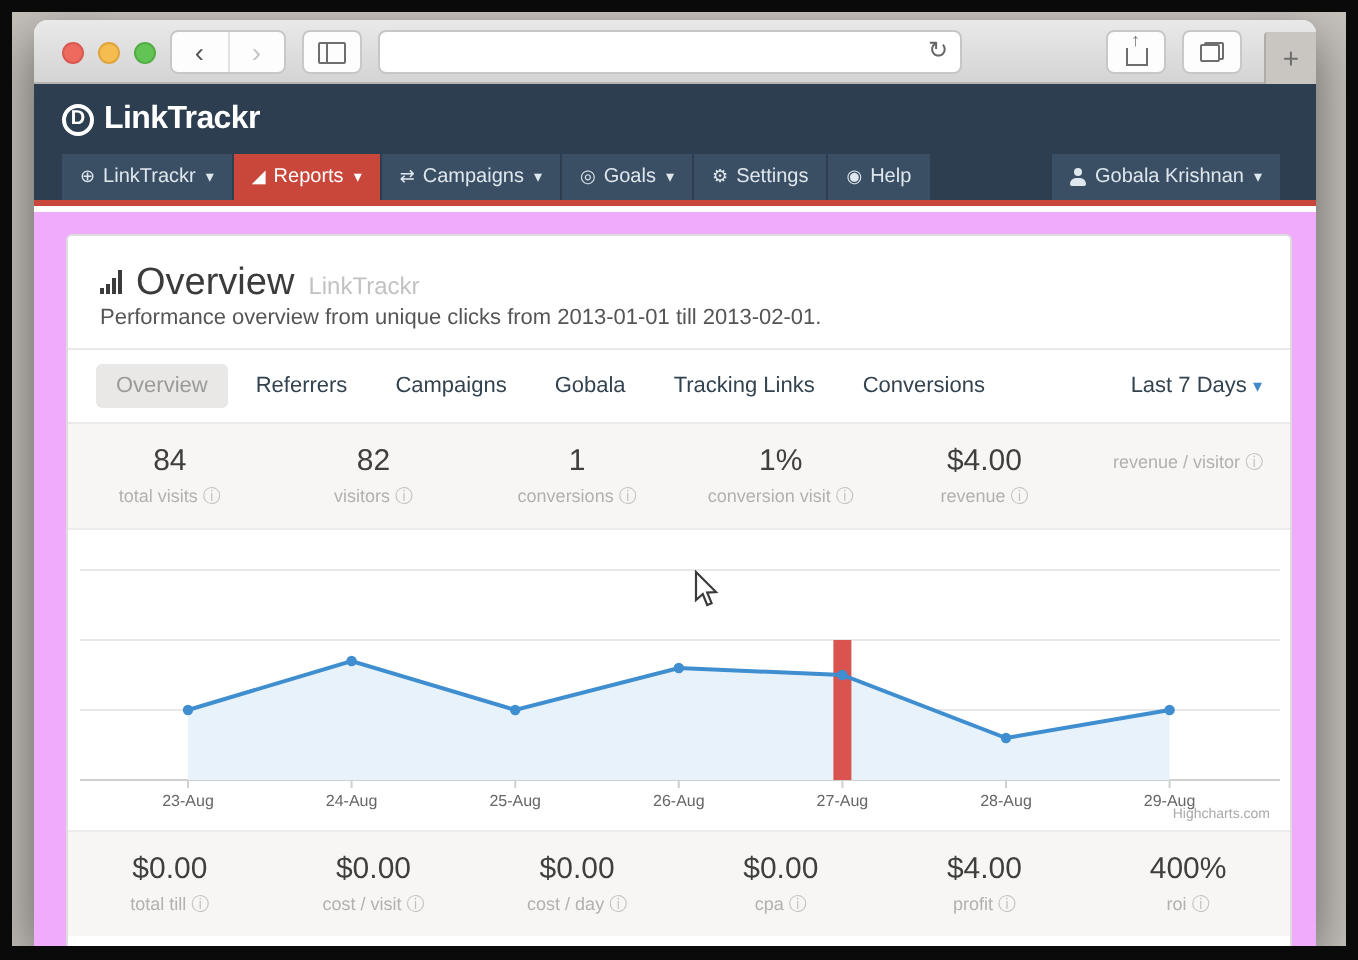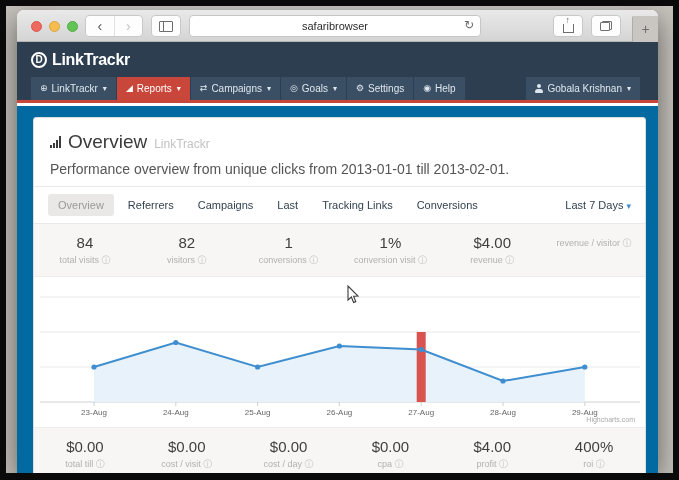--- a/index.html
+++ b/index.html
@@ -53,34 +53,34 @@
   .menu-item .mi-icon{font-size:9px;line-height:1;}
   .menu-item .caret{font-size:8px;margin-left:1px;}
   .menu-item.active{background:#c9463a;color:#fff;}
   .menu-spacer{flex:1;background:transparent;}
   .user-item{margin-right:4px;}
   .person-icon{position:relative;width:8px;height:9px;display:inline-block;}
   .person-icon::before{content:"";position:absolute;left:2px;top:0;width:4px;height:4px;border-radius:50%;background:#dfe7ee;}
   .person-icon::after{content:"";position:absolute;left:0;bottom:0;width:8px;height:4px;border-radius:3px 3px 1px 1px;background:#dfe7ee;}
 
   
-  .content{position:absolute;top:96px;bottom:0;left:0;right:0;background:#0369a1;overflow:hidden;}
+  .content{position:absolute;top:96px;bottom:0;left:0;right:0;background:#f0abfc;overflow:hidden;}
   .panel{position:absolute;left:16px;top:11px;width:613px;bottom:-20px;background:#fff;
     border:1px solid #ddd;border-radius:3px 3px 0 0;}
   .panel-header{padding:13px 16px 9px;}
   .title-line{display:flex;align-items:baseline;gap:7px;}
   .bars-icon{display:flex;align-items:flex-end;gap:1px;height:12px;}
   .bars-icon i{display:block;width:2px;background:#3b3b3b;}
   .bars-icon i:nth-child(1){height:3px;}
   .bars-icon i:nth-child(2){height:5px;}
   .bars-icon i:nth-child(3){height:8px;}
   .bars-icon i:nth-child(4){height:12px;}
   .page-title{font-size:19px;color:#3b3b3b;font-weight:500;}
   .title-suffix{font-size:12px;color:#c2c2c2;}
-  .subtitle{font-size:14px;color:#555;margin-top:8px;}
+  .subtitle{font-size:11px;color:#555;margin-top:0;}
   .tabsrow{height:38px;border-top:1px solid #e9e9e9;border-bottom:1px solid #e9e9e9;
     display:flex;align-items:center;padding:0 14px;}
   .tab{font-size:11px;color:#33424f;padding:5px 10px;border-radius:3px;cursor:pointer;margin-right:4px;}
   .tab.active{background:#e9e8e6;color:#9a9a9a;}
   .daterange{margin-left:auto;font-size:11px;color:#33424f;cursor:pointer;}
   .daterange .caret{color:#428bca;font-size:9px;}
 
   .statsrow{display:flex;background:#f7f6f4;border-bottom:1px solid #ececec;padding:10px 0 9px;}
   .statsrow.bottom{border-top:1px solid #ececec;border-bottom:none;}
   .stat{flex:1;text-align:center;}
@@ -105,21 +105,20 @@
         <span class="light yellow"></span>
         <span class="light green"></span>
         <div class="tb-btn bf-group">
           <span class="bf">‹</span>
           <span class="bf disabled">›</span>
         </div>
         <div class="tb-btn sidebar-btn">
           <span class="sb-icon"></span>
         </div>
         <div class="urlbar">
-          <span class="url-text">safaribrowser</span>
           <span class="reload">↻</span>
         </div>
         <div class="tb-btn share-btn">
           <span class="share-icon"></span>
         </div>
         <div class="tb-btn tabs-btn">
           <span class="tabs-icon"></span>
         </div>
         <div class="newtab-btn">+</div>
       </div>
@@ -181,21 +180,21 @@
               <span class="page-title">Overview</span>
               <span class="title-suffix">LinkTrackr</span>
             </div>
             <div class="subtitle">Performance overview from unique clicks from 2013-01-01 till 2013-02-01.</div>
           </div>
 
           <div class="tabsrow">
             <span class="tab active">Overview</span>
             <span class="tab">Referrers</span>
             <span class="tab">Campaigns</span>
-            <span class="tab">Last</span>
+            <span class="tab">Gobala</span>
             <span class="tab">Tracking Links</span>
             <span class="tab">Conversions</span>
             <span class="daterange">
               <span>Last 7 Days</span>
               <span class="caret">▾</span>
             </span>
           </div>
 
           <div class="statsrow">
             <div class="stat">

